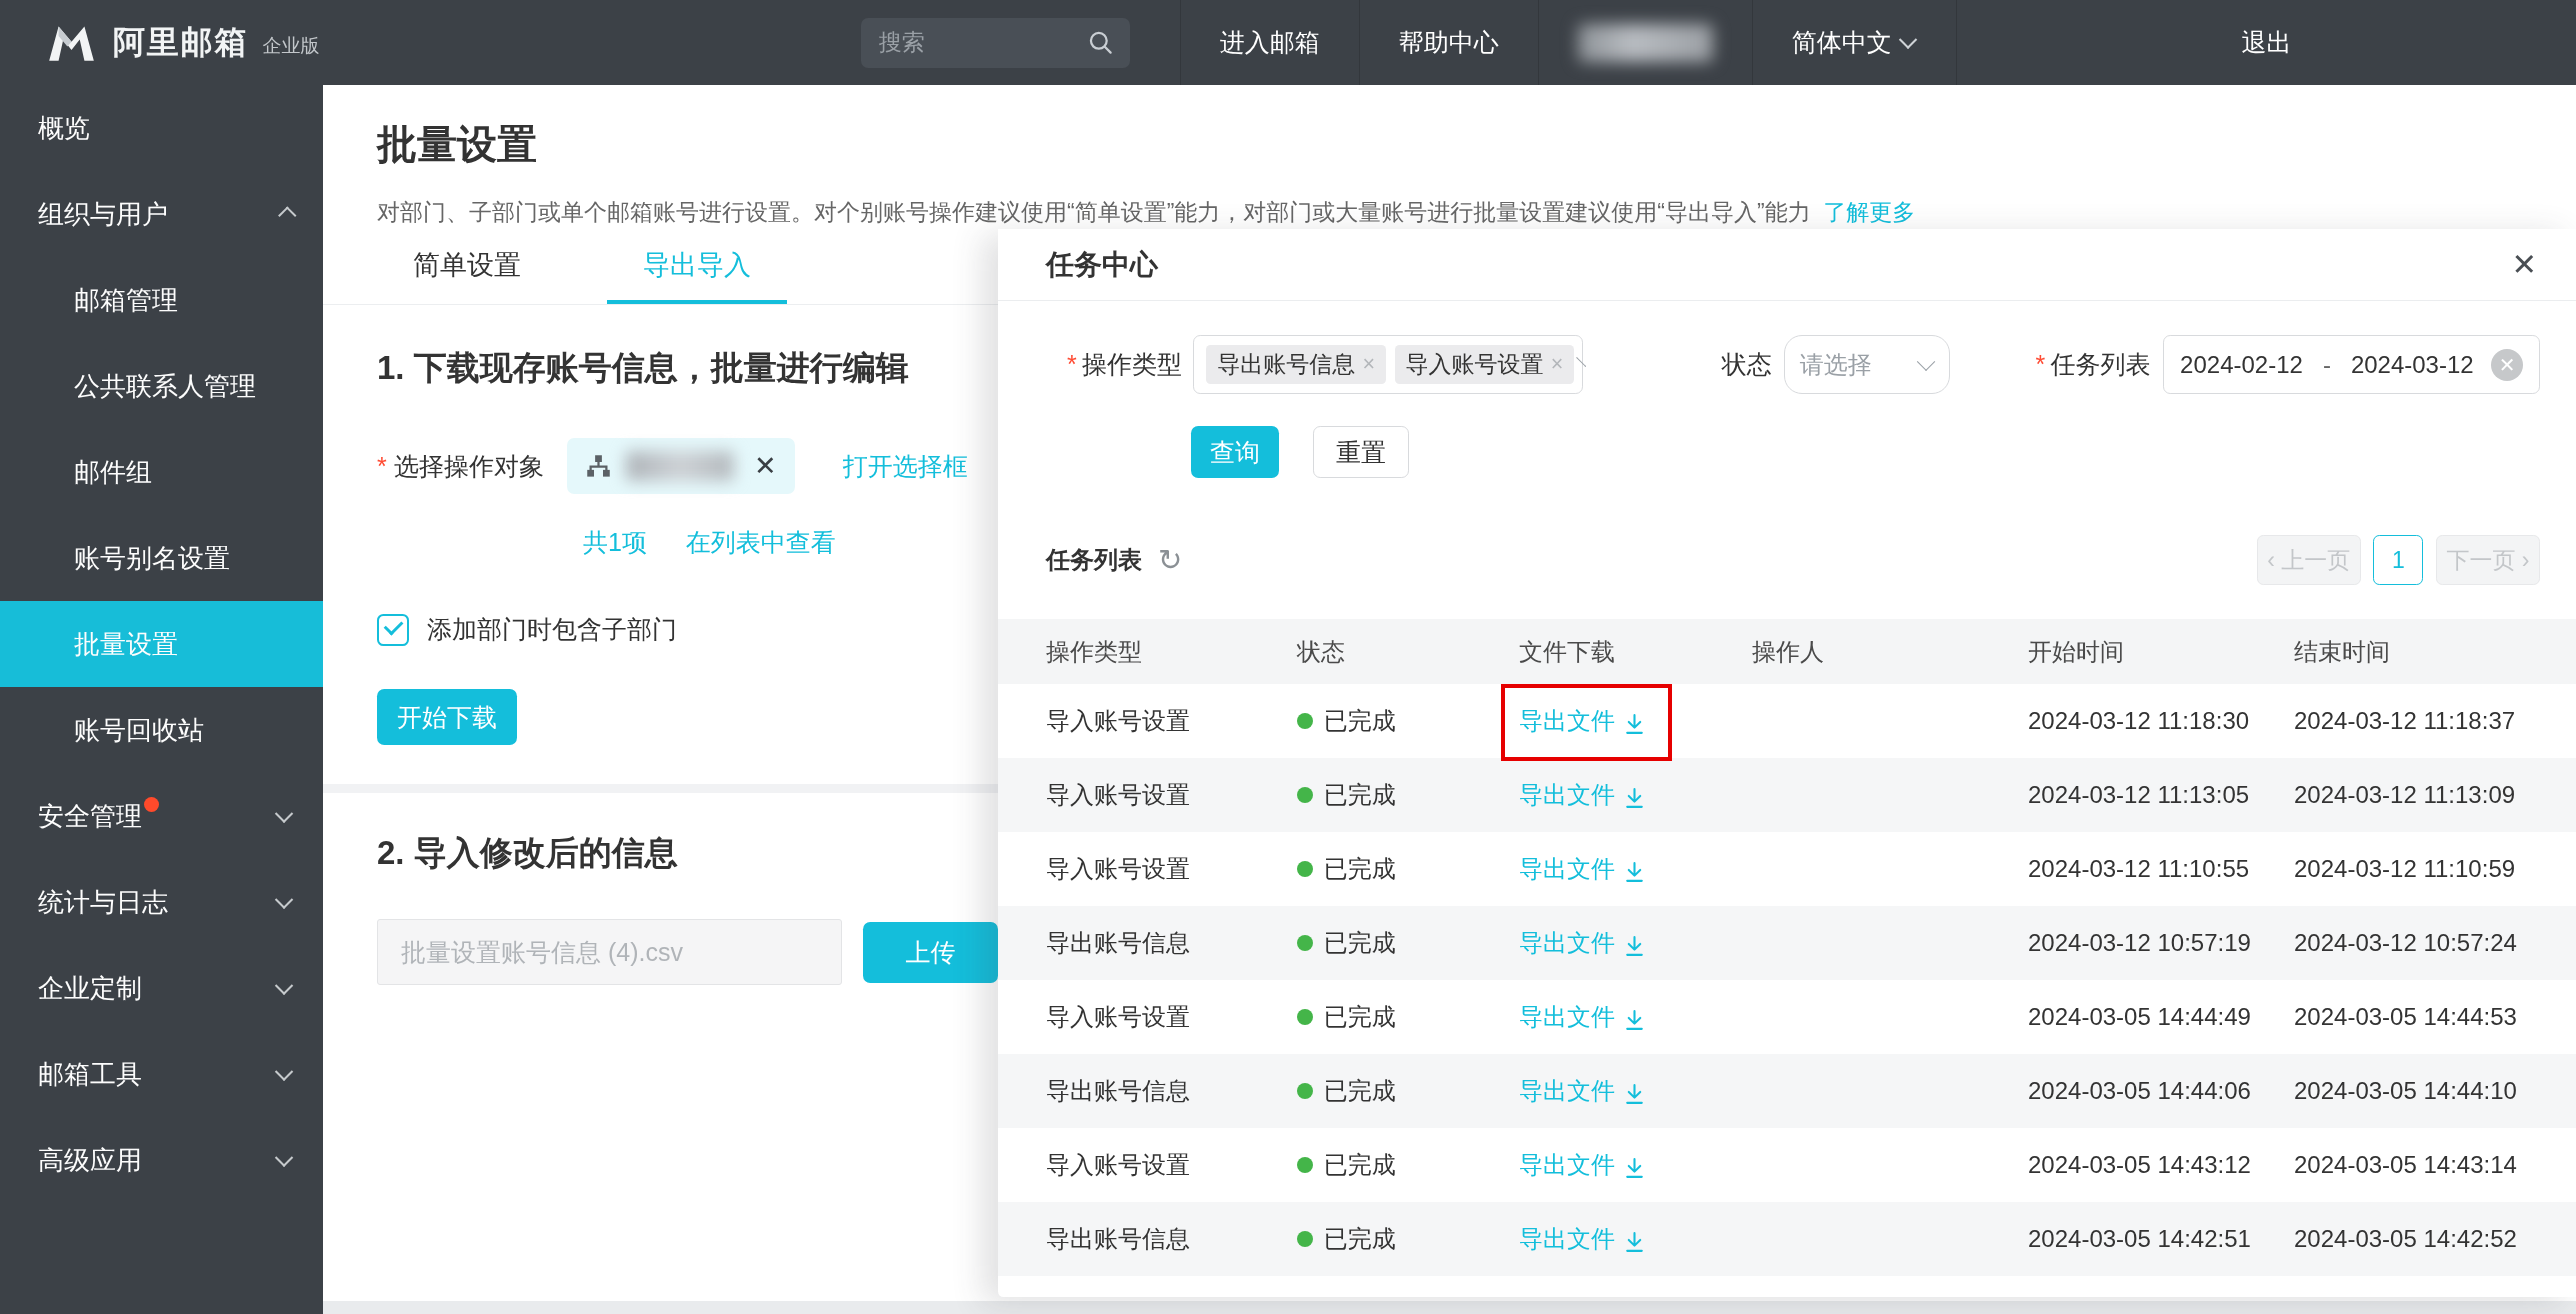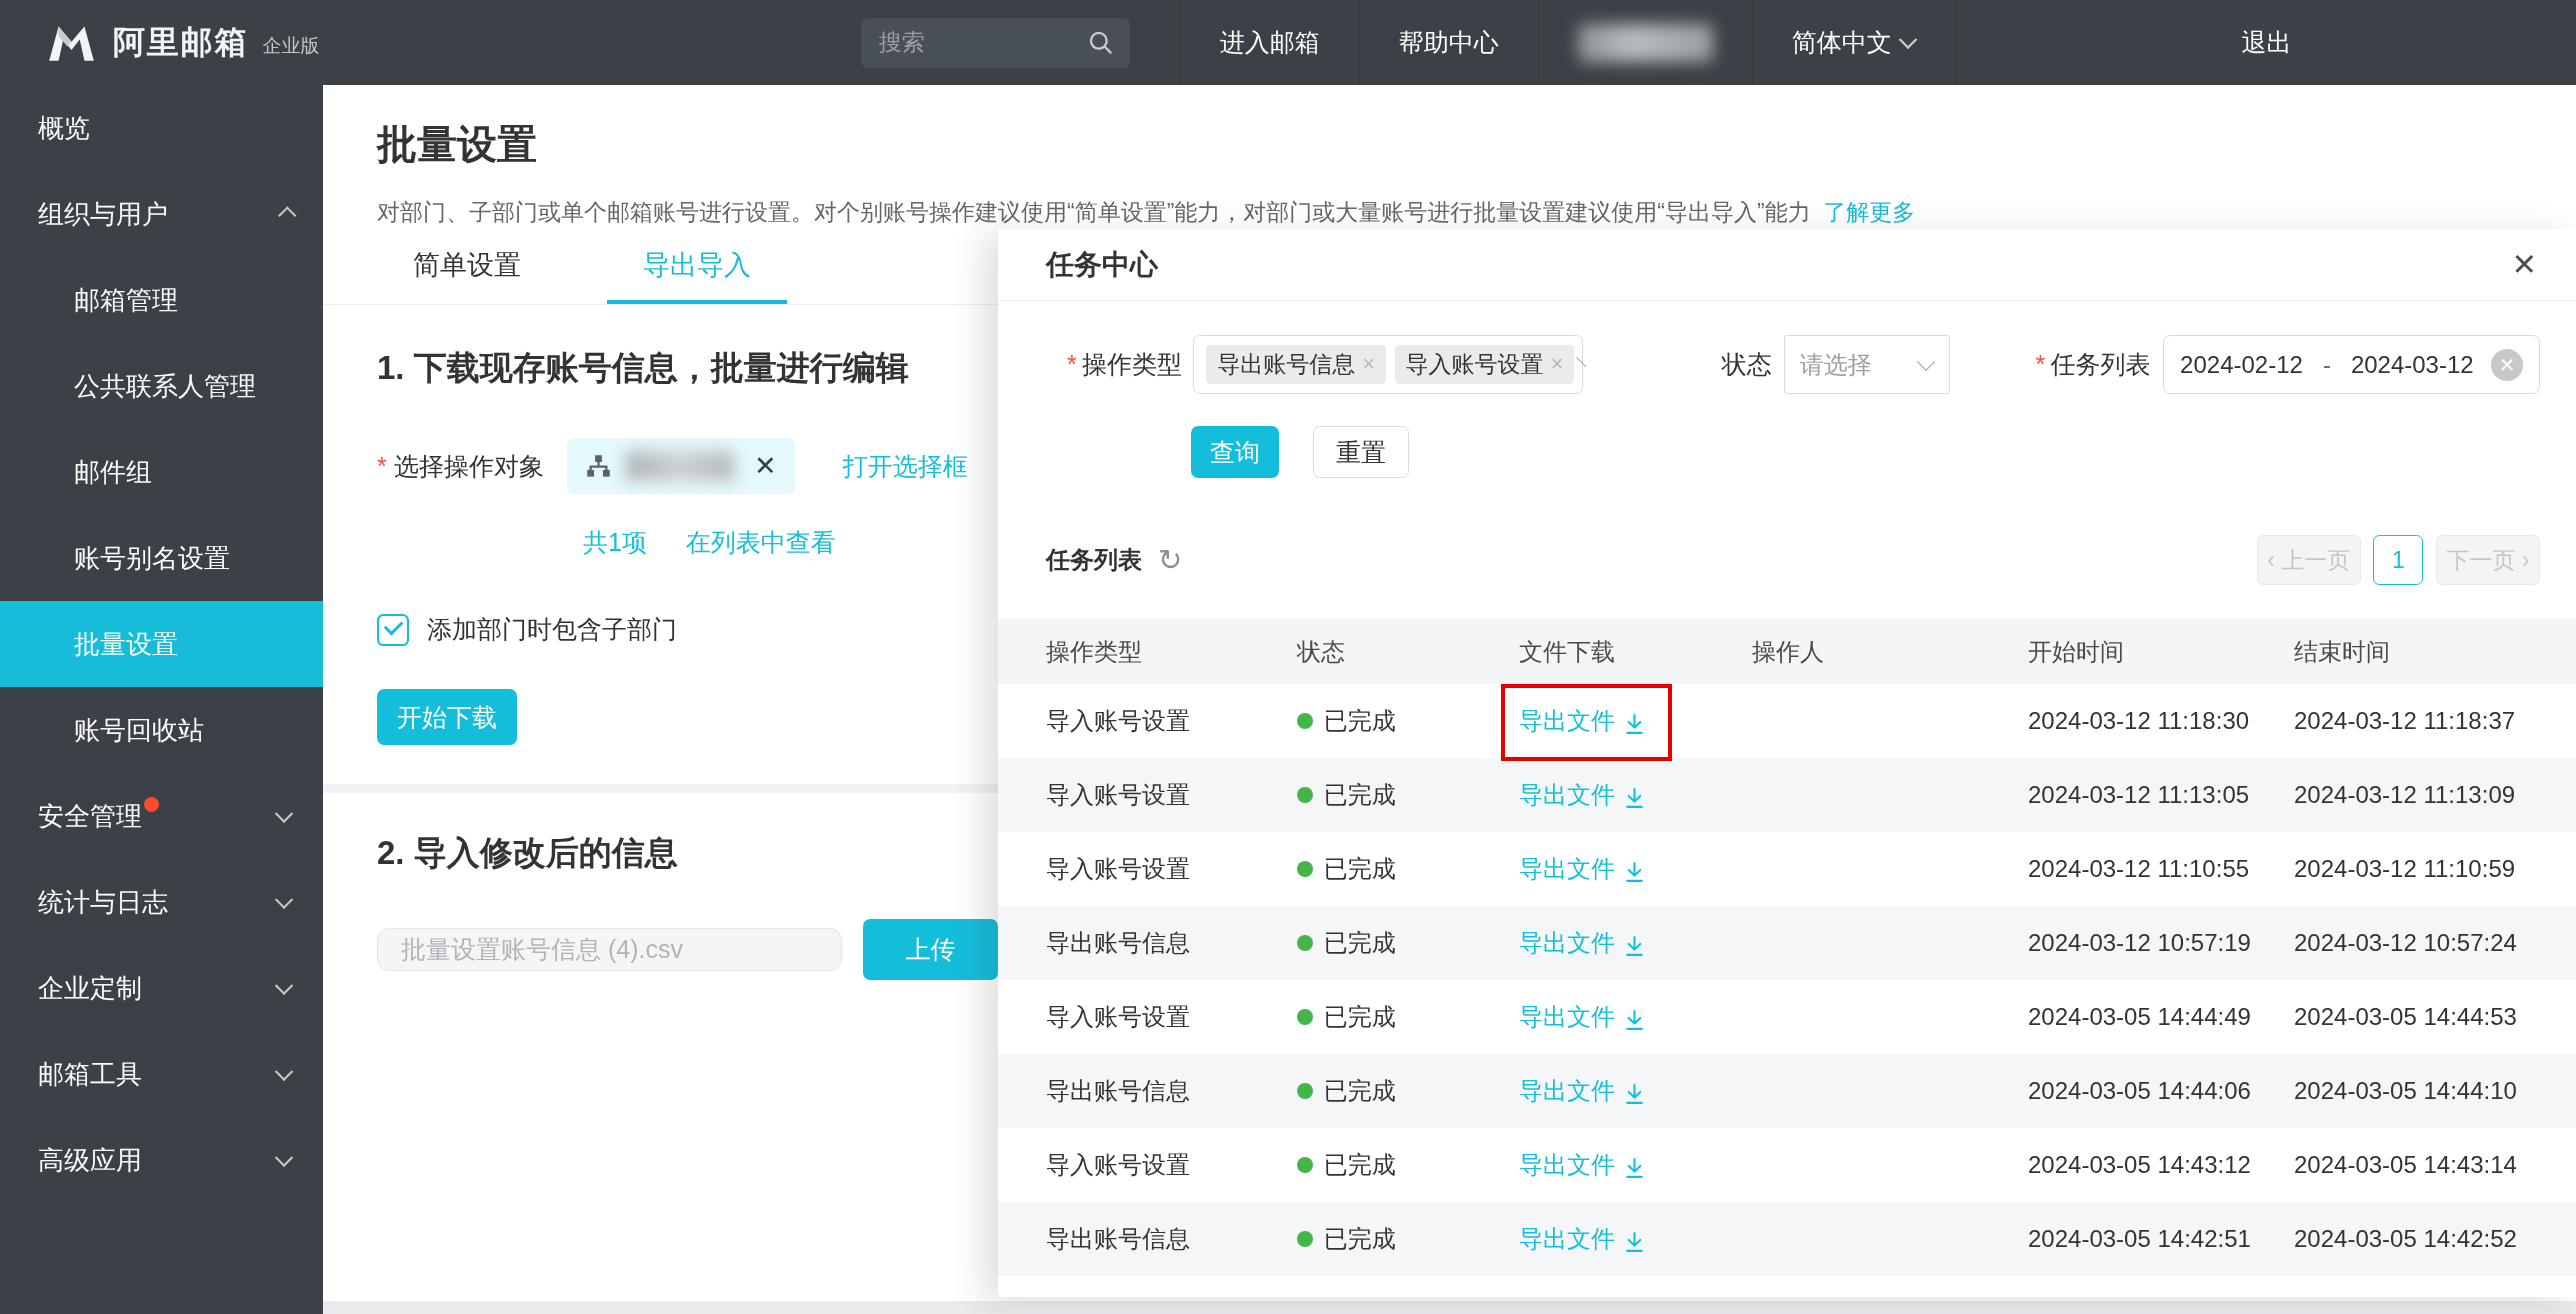--- a/index.html
+++ b/index.html
@@ -64,40 +64,40 @@
   .checkbox-row { display:flex; align-items:center; margin:54px 0 0 54px; gap:18px; cursor:pointer; }
   .checkbox { position:relative; width:32px; height:32px; border:2.7px solid #14bedb; border-radius:6.3px; background:#fff; }
   .checkbox::after { content:""; position:absolute; left:6.3px; top:4.5px; width:14.4px; height:8px; border-left:3.6px solid #14bedb; border-bottom:3.6px solid #14bedb; transform:rotate(-45deg); }
   .checkbox-label { font-size:25px; color:#333; }
   .btn { display:inline-flex; align-items:center; justify-content:center; border-radius:7.2px; font-size:25px; cursor:pointer; border:none; }
   .btn-primary { background:#14bedb; color:#fff; }
   .download-btn { margin:43px 0 0 54px; width:140px; height:56px; }
   .sec-divider { margin-top:39px; height:9px; background:#f1f2f4; }
   .s2-head { margin-top:38px; }
   .upload-row { display:flex; align-items:center; margin:43px 0 0 54px; gap:21.5px; }
-  .file-input { width:531px; height:43px; background:#f5f5f6; border:1.8px solid #e3e4e6; border-radius:12px; font-size:25px; color:#333; padding:0 23px; outline:none; }
+  .file-input { width:531px; height:66px; background:#f5f5f6; border:1.8px solid #e3e4e6; border-radius:3px; font-size:25px; color:#333; padding:0 23px; outline:none; }
   .file-input::placeholder { color:#b0b4b8; }
   .upload-btn { width:135px; height:61px; flex:none; }
 
   
   .task-panel { position:absolute; left:675px; top:144px; width:1578px; height:1068px; background:#fff; box-shadow:-14.4px 5.4px 32px rgba(60,65,71,.16); border-radius:0 0 0 5.4px; z-index:10; }
   .task-head { display:flex; align-items:center; height:72px; border-bottom:1.8px solid #ebedef; padding:0 39px 0 48px; }
   .task-title { font-size:28px; font-weight:bold; color:#333; flex:1; }
   .close-icon { font-size:30.5px; color:#4a4f54; cursor:pointer; line-height:1; }
 
   .filters { display:flex; align-items:center; margin-top:34px; padding-left:0; }
   .f-label { font-size:25px; color:#333; text-align:right; }
   .lbl-type { width:184px; }
   .multi-select { display:flex; align-items:center; margin-left:10.8px; width:390px; height:59px; border:1.8px solid #d8dadd; border-radius:7.2px; padding:0 12.6px; gap:9px; cursor:pointer; }
   .f-tag { display:flex; align-items:center; background:#ebebed; border-radius:4.5px; height:39px; padding:0 10.8px; font-size:23px; color:#333; white-space:nowrap; }
   .f-tag .x { color:#b3b6ba; margin-left:7.2px; font-size:21.5px; cursor:pointer; }
   .ms-chev { margin-left:auto; }
   .chev.gray { border-color:#9aa0a6; border-width:1.8px; }
   .lbl-status { margin-left:139px; }
-  .select { display:flex; align-items:center; margin-left:12.6px; width:166px; height:59px; border:1.8px solid #d8dadd; border-radius:3px; padding:0 14.4px; cursor:pointer; }
+  .select { display:flex; align-items:center; margin-left:12.6px; width:166px; height:59px; border:1.8px solid #d8dadd; border-radius:18px; padding:0 14.4px; cursor:pointer; }
   .select .ph { font-size:24px; color:#9aa0a6; flex:1; }
   .lbl-range { margin-left:85px; }
   .req2 { color:#ff4b33; font-size:25px; margin-right:5.4px; }
   .date-range { display:flex; align-items:center; margin-left:12.6px; width:377px; height:59px; border:1.8px solid #d8dadd; border-radius:7.2px; padding:0 16px; cursor:pointer; }
   .date-val { font-size:24px; color:#333; }
   .date-sep { font-size:24px; color:#666; margin:0 20px; }
   .clear-icon { margin-left:auto; width:32px; height:32px; border-radius:50%; background:#c6c8ca; color:#fff; font-size:20px; display:flex; align-items:center; justify-content:center; cursor:pointer; }
 
   .filter-btns { display:flex; margin:32px 0 0 193px; gap:34px; }
   .query-btn { width:88px; height:52px; }

